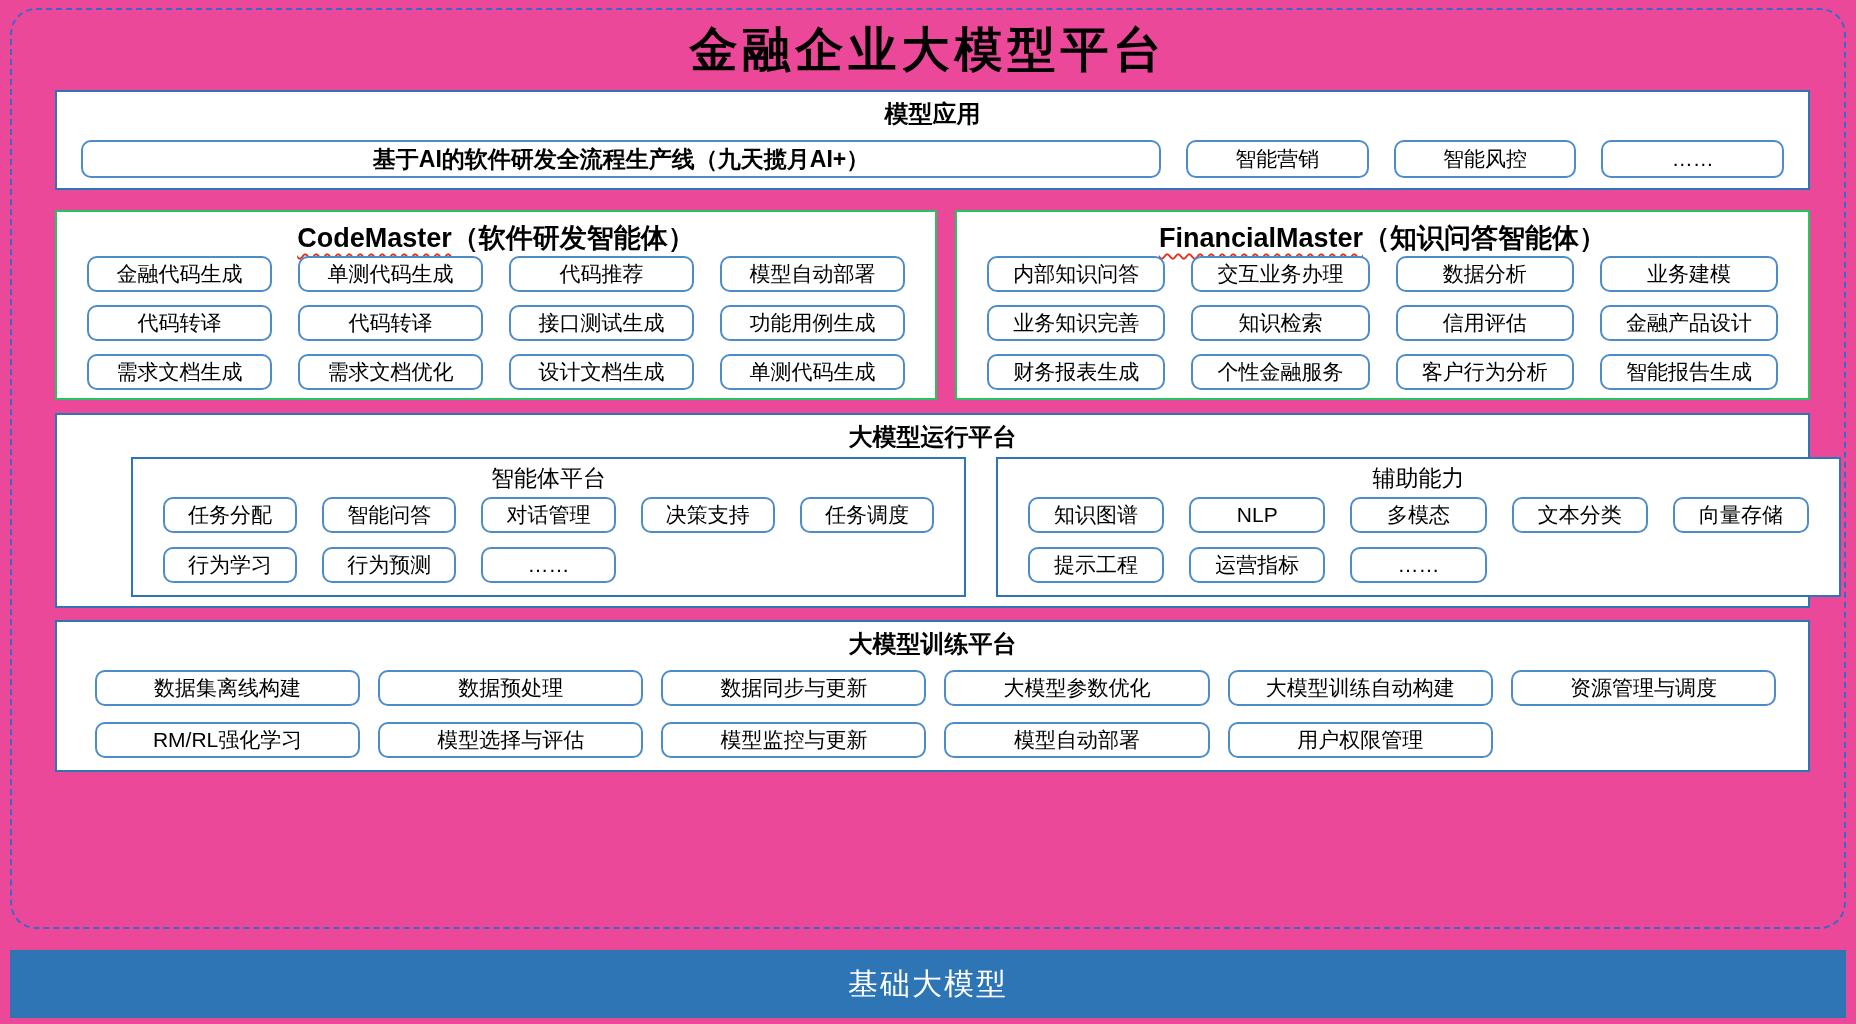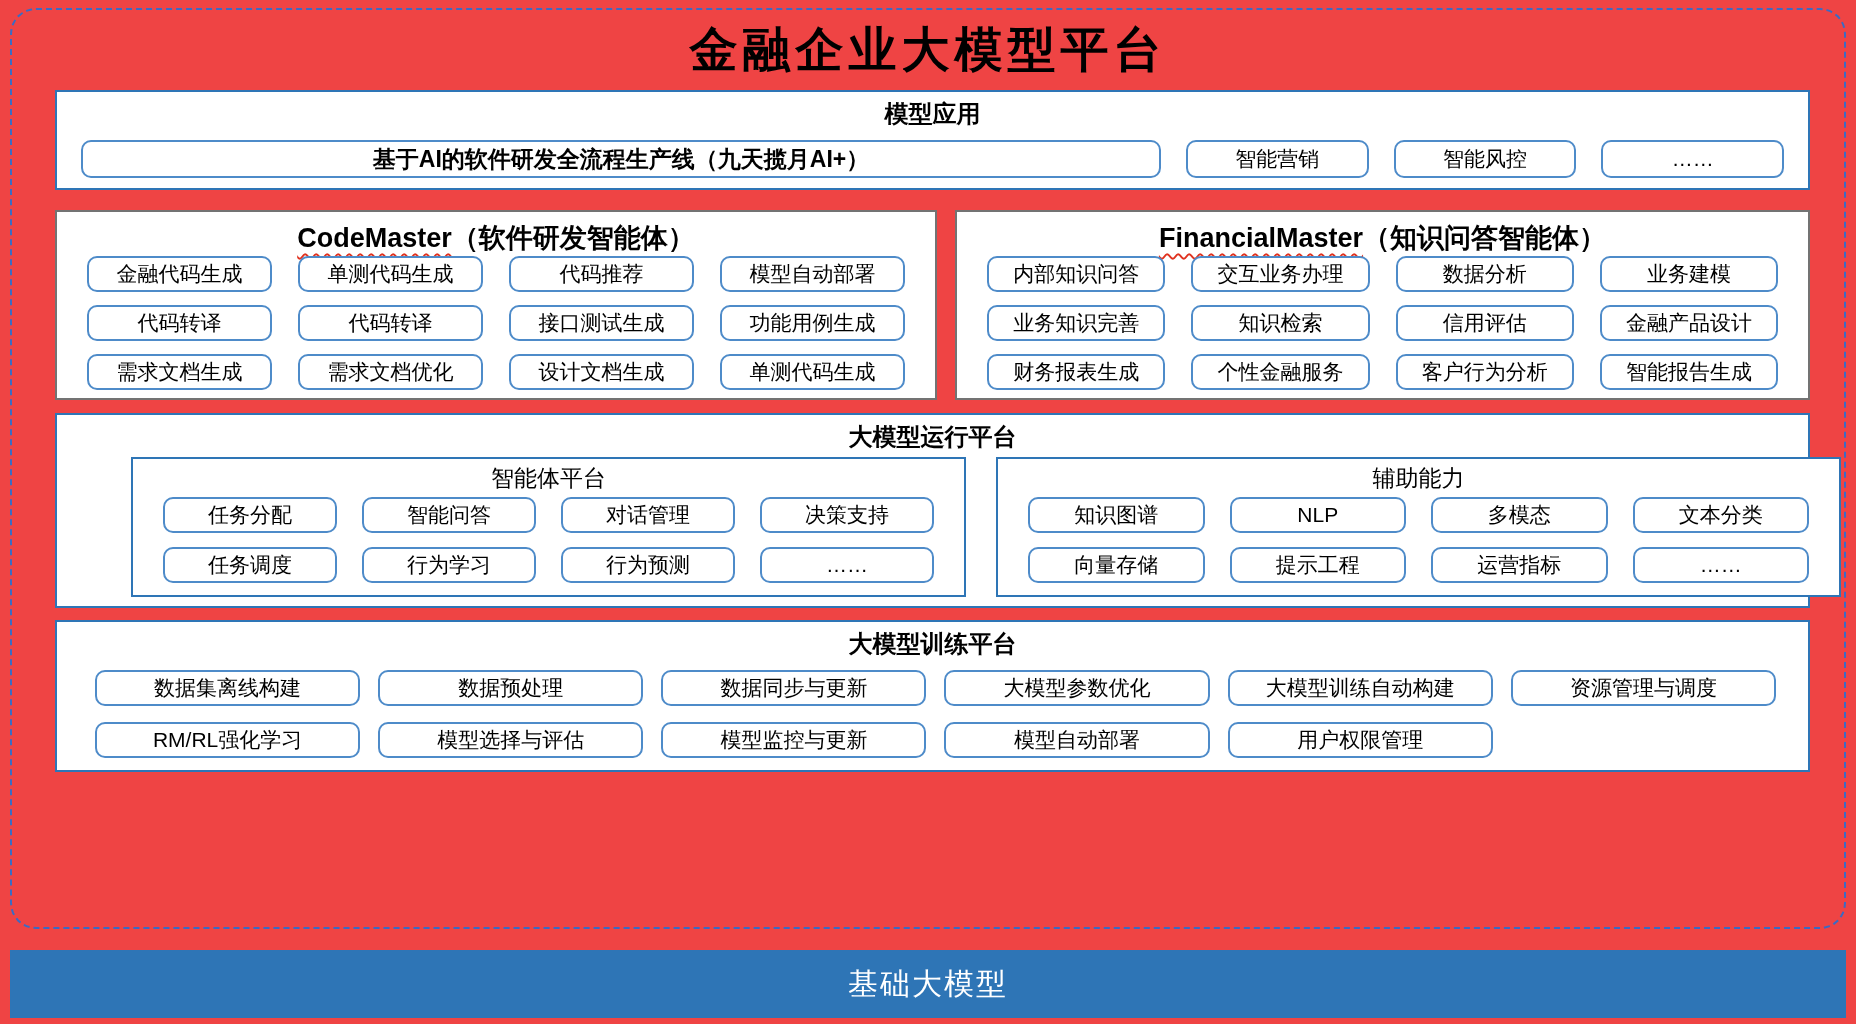--- a/index.html
+++ b/index.html
@@ -1,52 +1,52 @@
 <!DOCTYPE html>
 <html><head>
 <meta charset="utf-8">
 <style>
   html,body{margin:0;padding:0;background:#fff;}
   *{box-sizing:border-box;}
-  .canvas{position:relative;width:1856px;height:1024px;background:#ef4444;overflow:hidden;
+  .canvas{position:relative;width:1856px;height:1024px;background:#ec4899;overflow:hidden;
           font-family:"Liberation Sans",sans-serif;color:#000;padding-left:12px;}
   .outer-frame{position:absolute;left:10px;top:8px;width:1836px;height:921px;
                border:2px dashed #3A6BC4;border-radius:26px;}
   .page-title{position:absolute;left:0;top:18px;width:100%;text-align:center;
               font-family:"DejaVu Serif","Liberation Serif",serif;font-weight:bold;
               font-size:48px;letter-spacing:5px;}
   .sec{position:absolute;border:2px solid #2E75B6;background:#fff;}
   .sec-h{font-size:24px;font-weight:bold;text-align:center;margin-top:6px;}
   .btn{height:36px;border:2px solid #4E8BC9;border-radius:10px;background:#fff;
        display:flex;align-items:center;justify-content:center;font-size:21px;
        white-space:nowrap;overflow:hidden;}
   
   .sec-app{left:55px;top:90px;width:1755px;height:100px;}
   .app-row{position:absolute;left:24px;right:24px;top:48px;display:flex;gap:25px;}
   .wide-btn{flex:none;width:1080px;height:38px;font-weight:bold;font-size:23px;}
   .app-btn{flex:1;height:38px;}
   
   .agents{position:absolute;left:55px;top:210px;width:1755px;height:190px;display:flex;gap:18px;}
-  .agent-box{position:relative;border:2px solid #737373;background:#fff;height:190px;}
+  .agent-box{position:relative;border:2px solid #22c55e;background:#fff;height:190px;}
   .cm-box{width:882px;}
   .fm-box{width:855px;}
   .agent-h{text-align:center;font-size:27px;font-weight:bold;margin-top:8px;}
   .wavy{text-decoration:underline;text-decoration-style:wavy;text-decoration-color:#E0321F;
         text-decoration-thickness:2px;text-underline-offset:6px;}
   .agent-grid{position:absolute;left:30px;right:30px;top:44px;display:grid;
               grid-template-columns:repeat(4,1fr);column-gap:26px;row-gap:13px;}
   
   .sec-runtime{left:55px;top:413px;width:1755px;height:195px;}
   .runtime-row{position:absolute;left:30px;top:42px;display:flex;gap:30px;margin-left:44px;}
   .inner-box{position:relative;border:2px solid #2E75B6;background:#fff;height:140px;}
   .ib-agent{width:835px;}
   .ib-aux{width:845px;}
   .inner-h{text-align:center;font-size:23px;margin-top:4px;}
   .inner-grid{position:absolute;left:30px;right:30px;top:38px;display:grid;
-              grid-template-columns:repeat(4,1fr);column-gap:25px;row-gap:14px;}
+              grid-template-columns:repeat(5,1fr);column-gap:25px;row-gap:14px;}
   
   .sec-training{left:55px;top:620px;width:1755px;height:152px;}
   .training-grid{position:absolute;left:38px;right:32px;top:48px;display:grid;
                  grid-template-columns:repeat(6,1fr);column-gap:18px;row-gap:16px;}
   
   .base-bar{position:absolute;left:10px;top:950px;width:1836px;height:68px;background:#2E75B6;
             display:flex;align-items:center;justify-content:center;}
   .base-bar span{color:#fff;font-size:30px;letter-spacing:2px;}
 </style>
 </head>

